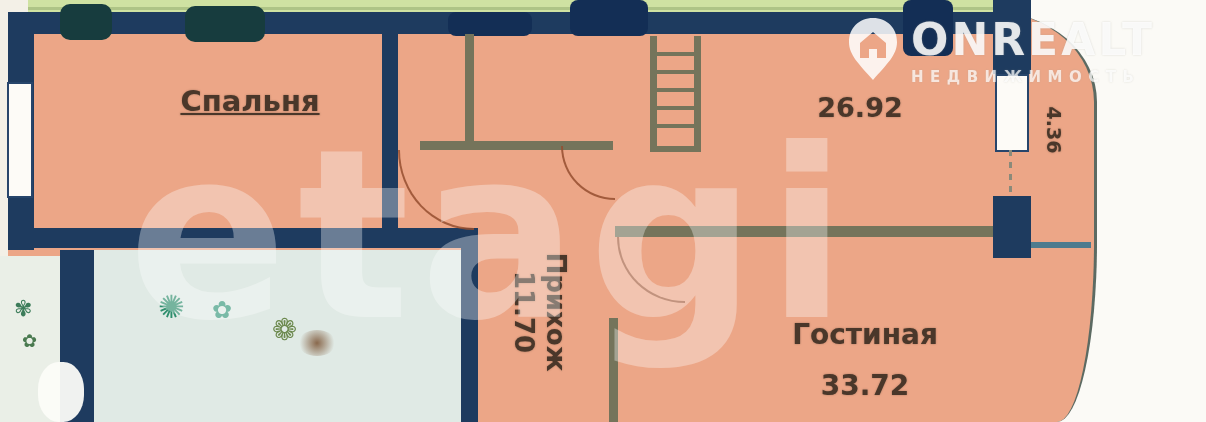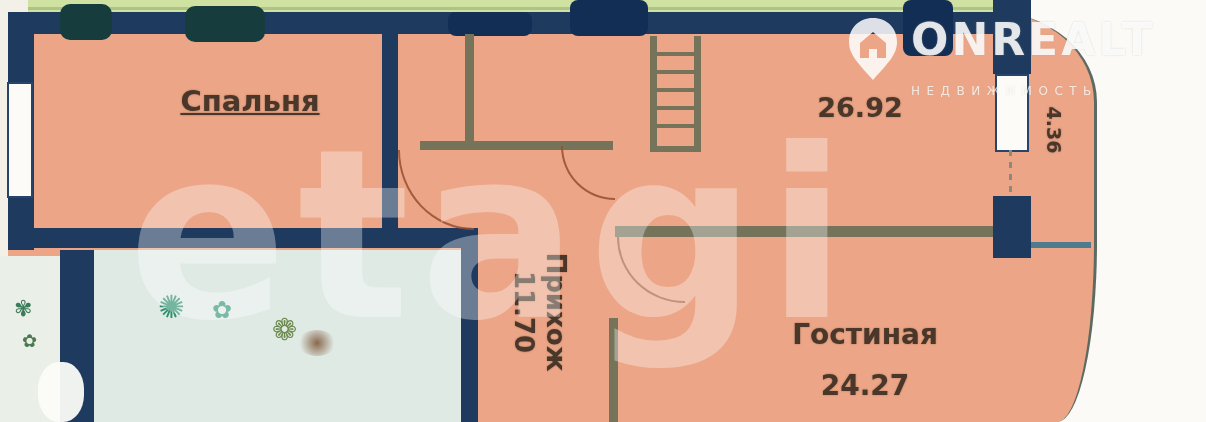--- a/index.html
+++ b/index.html
@@ -70,21 +70,21 @@
   .lbl-hall{left:460px;top:282px;width:160px;height:60px;transform:rotate(90deg);
     gap:4px;font-size:26px;line-height:28px;}
   .lbl-balcony{left:1008px;top:118px;width:90px;height:24px;transform:rotate(90deg);
     font-size:19px;gap:0;}
   
   .wm-etagi{left:128px;top:118px;font-size:235px;font-weight:bold;letter-spacing:10px;
     color:rgba(255,255,255,.34);line-height:1;white-space:nowrap;}
   .wm-onrealt{left:845px;top:16px;display:flex;align-items:flex-start;gap:10px;
     color:rgba(255,255,255,.85);text-shadow:0 0 2px rgba(160,160,150,.4);}
   .wm-onrealt .brand{font-size:44px;font-weight:bold;letter-spacing:3px;line-height:1.1;}
-  .wm-onrealt .sub{font-size:12px;letter-spacing:6.5px;margin-top:20px;opacity:.85;}
+  .wm-onrealt .sub{font-size:15px;letter-spacing:6.5px;margin-top:4px;opacity:.85;font-weight:bold;}
 </style>
 </head>
 <body>
 
 <div class="stage">
 
   <div class="abs outside-right"></div>
   <div class="abs plan-body"></div>
 
   <div class="abs green-strip"></div>
@@ -139,21 +139,21 @@
   <div class="abs arc arc3"></div>
 
   <div class="abs room-label lbl-bedroom">
     <span>Спальня</span>
   </div>
   <div class="abs room-label lbl-kitchen">
     <span>26.92</span>
   </div>
   <div class="abs room-label lbl-living">
     <span>Гостиная</span>
-    <span>24.27</span>
+    <span>33.72</span>
   </div>
   <div class="abs room-label lbl-hall">
     <span>Прихож</span>
     <span>11.70</span>
   </div>
   <div class="abs room-label lbl-balcony">
     <span>4.36</span>
   </div>
 
   <div class="abs wm-etagi">etagi</div>

